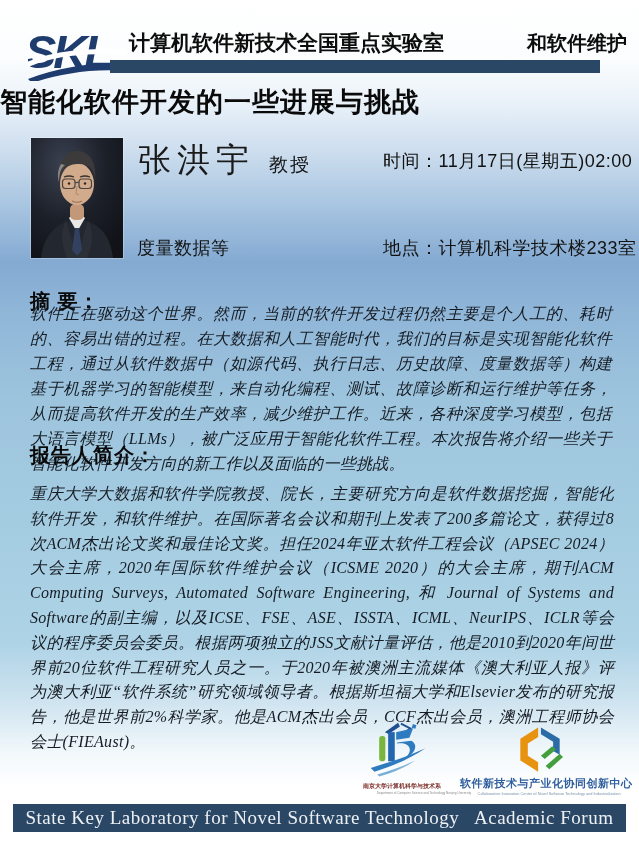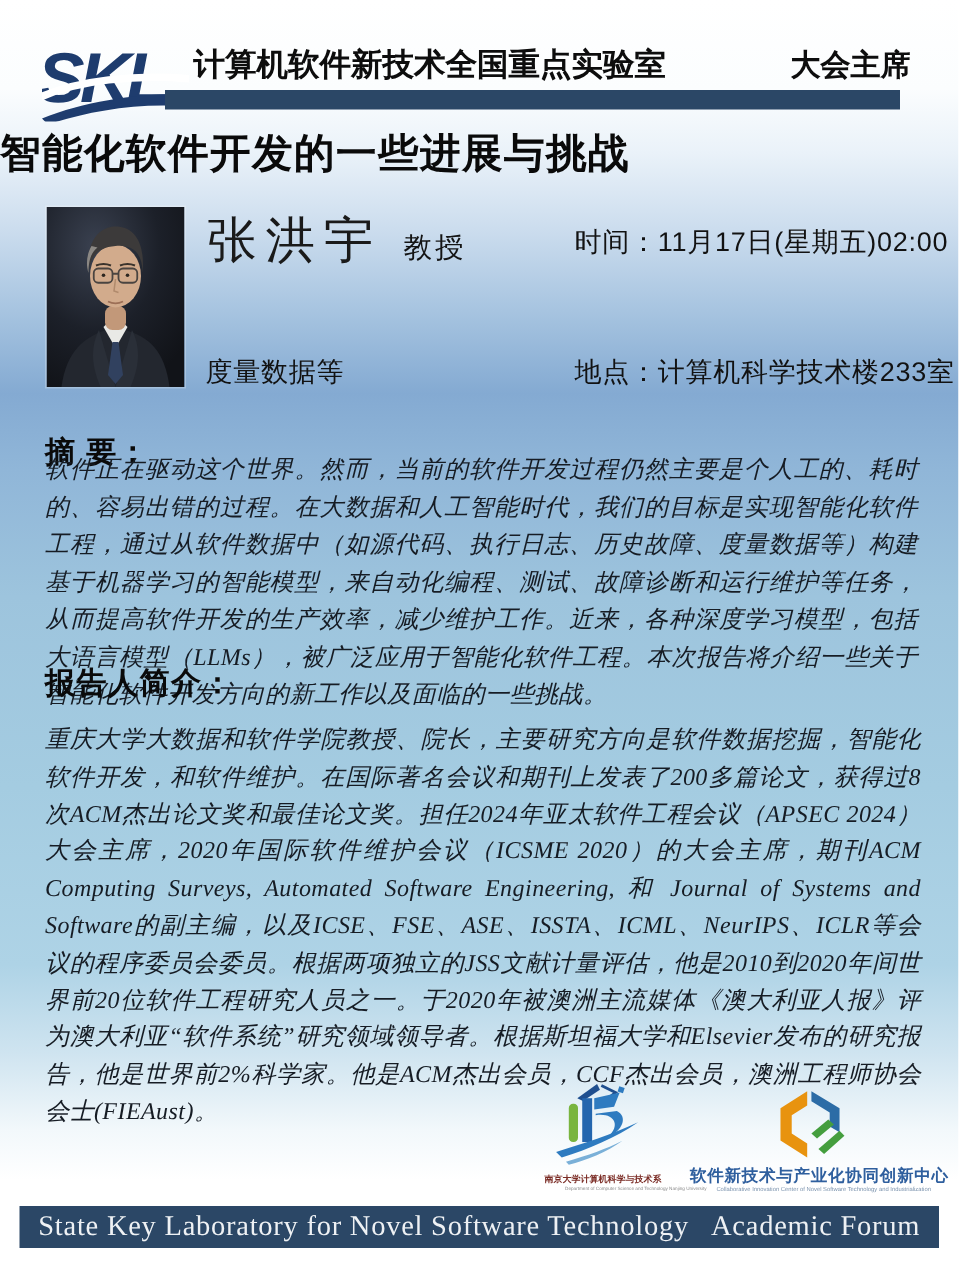--- a/index.html
+++ b/index.html
@@ -78,21 +78,21 @@
 
   <div class="abs skl-logo">
     <svg viewBox="0 0 98 56" xmlns="http://www.w3.org/2000/svg">
       <text x="-3" y="43" font-family="Liberation Sans, sans-serif" font-size="47" font-weight="bold" font-style="italic" letter-spacing="-3" fill="#1e3c6e">SKL</text>
       <path d="M-6 42 C 22 28 64 24 104 28" stroke="#ffffff" stroke-width="5" fill="none"></path>
       <path d="M0 54 C 30 42 66 37 98 38 L98 46 C 62 43 28 50 4 58 Z" fill="#1e3c6e"></path>
     </svg>
   </div>
 
   <div class="abs lab-name">计算机软件新技术全国重点实验室</div>
-  <div class="abs report-type">大会主席</div>
+  <div class="abs report-type">和软件维护</div>
   <div class="abs header-bar"></div>
 
   <div class="abs poster-title">智能化软件开发的一些进展与挑战</div>
 
   <div class="abs photo">
     <svg viewBox="0 0 92 120" xmlns="http://www.w3.org/2000/svg">
       <defs>
         <radialGradient id="pbg" cx="35%" cy="22%" r="85%">
           <stop offset="0%" stop-color="#3a4150"></stop>
           <stop offset="55%" stop-color="#1c2029"></stop>

